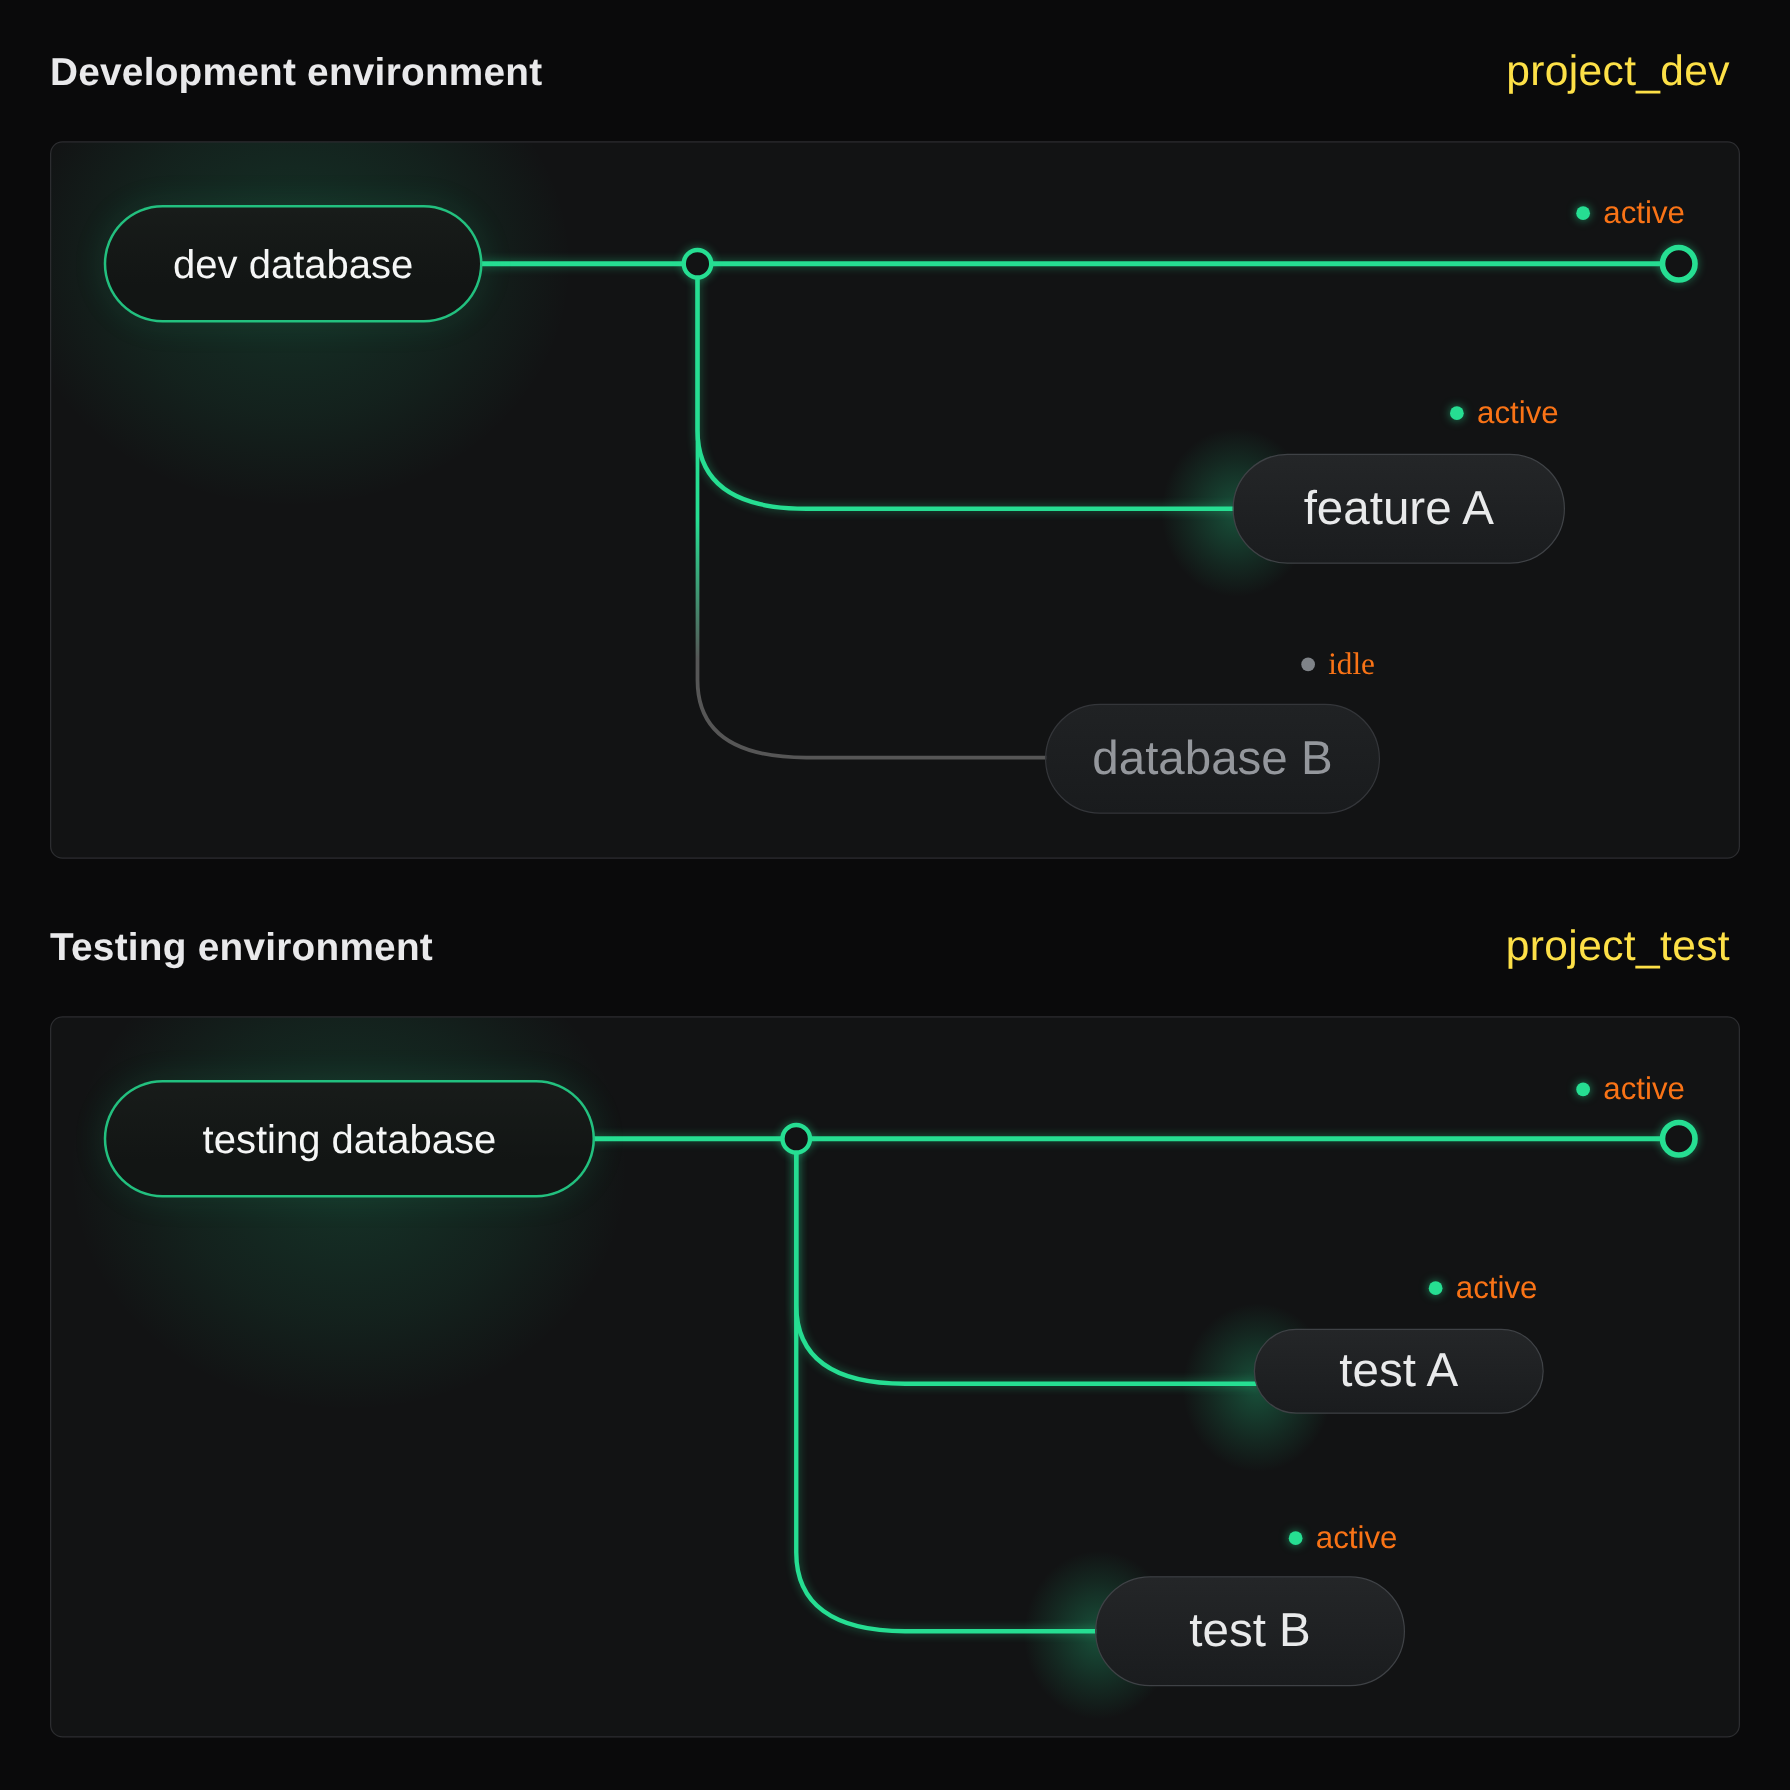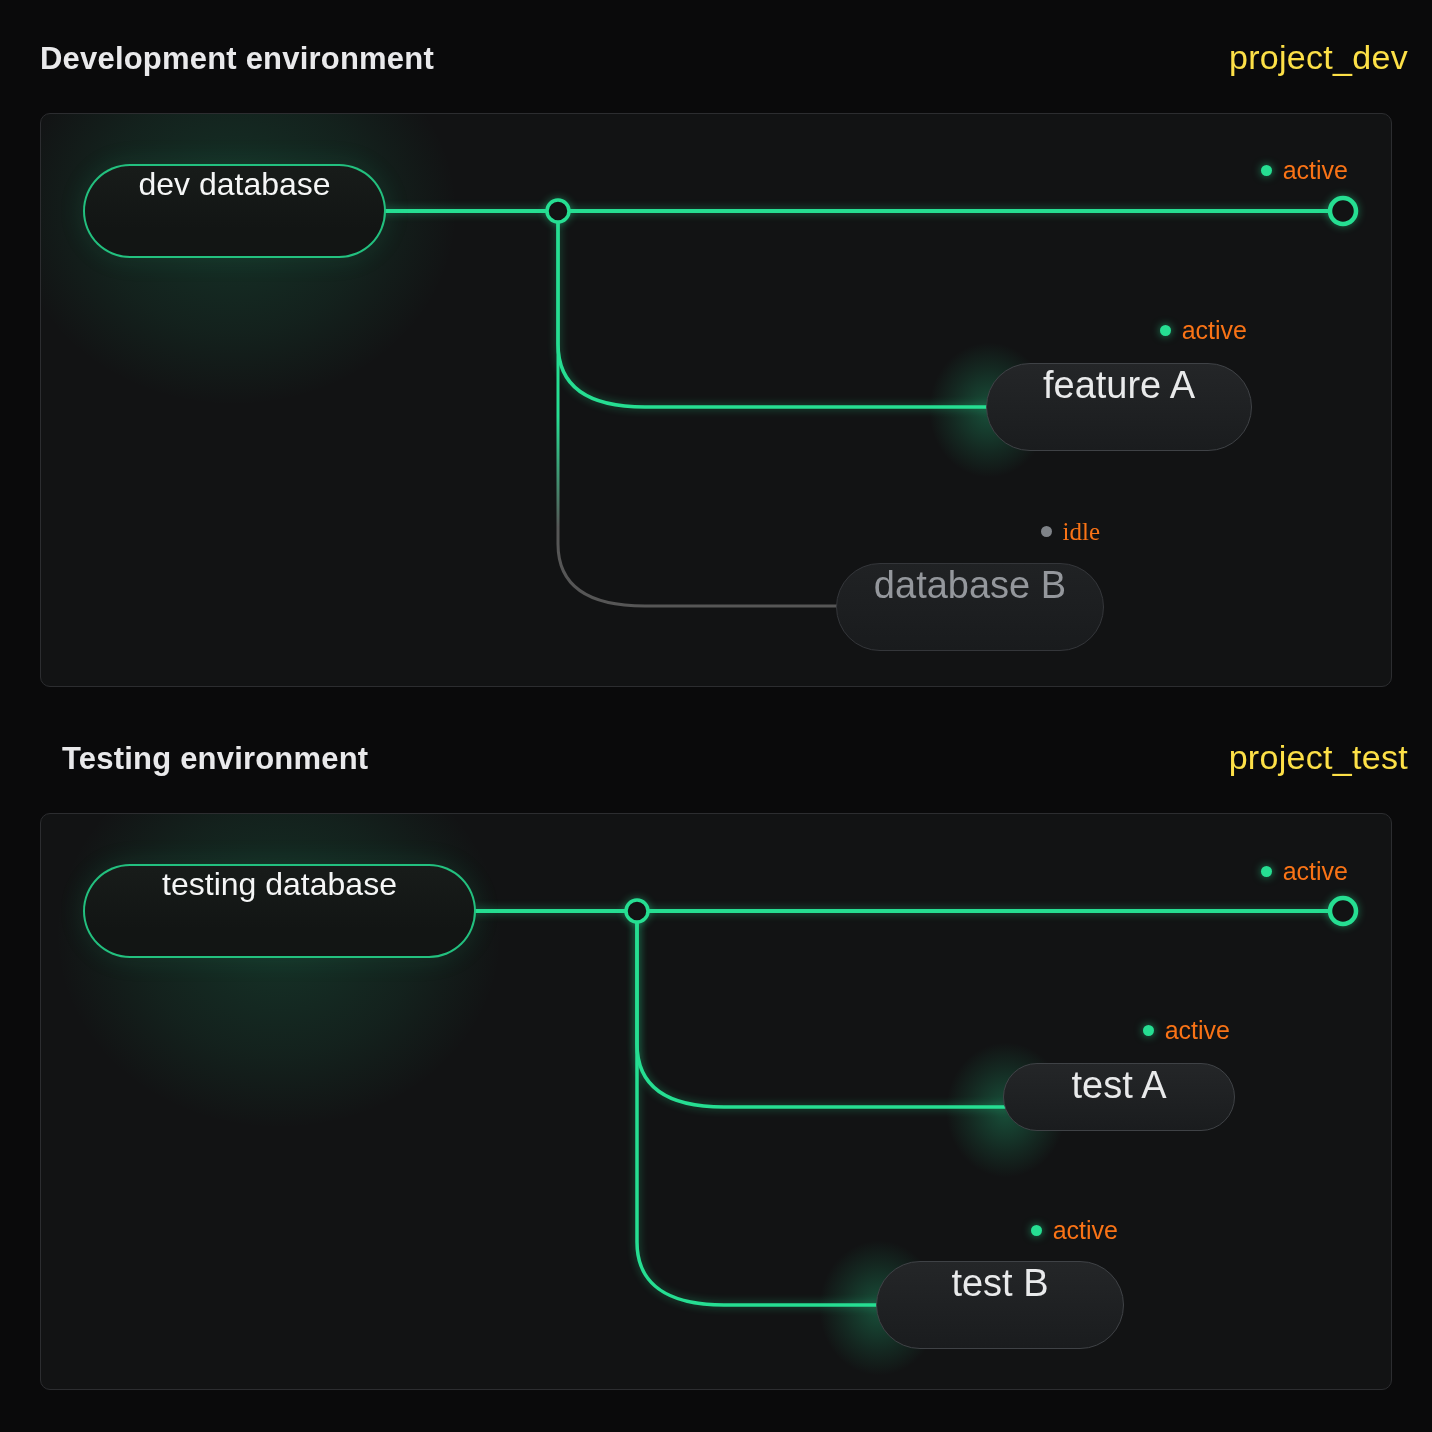--- a/index.html
+++ b/index.html
@@ -4,21 +4,21 @@
 <style>
   html,body{margin:0;padding:0;background:#0a0a0b;}
   .page{
     position:relative;
     width:1432px;height:1432px;
     background:#0a0a0b;
     font-family:"Liberation Sans", sans-serif;
     overflow:hidden;
   }
   .env-header{
-    position:absolute;left:40px;right:24px;height:46px;
+    position:absolute;left:40px;right:48px;height:46px;
     display:flex;justify-content:space-between;align-items:baseline;
   }
   .env-title{
     margin:0;font-size:31px;font-weight:700;letter-spacing:.2px;
     color:#e9e9eb;
   }
   .env-project{
     font-size:34px;font-weight:400;color:#fde047;letter-spacing:.3px;
   }
   .panel{
@@ -33,21 +33,21 @@
   .glow{position:absolute;pointer-events:none;border-radius:50%;}
   .glow-root{
     width:620px;height:540px;
     background:radial-gradient(closest-side, rgba(38,222,146,.16) 0%, rgba(38,222,146,.07) 45%, rgba(38,222,146,0) 72%);
   }
   .glow-branch{
     width:160px;height:180px;
     background:radial-gradient(closest-side, rgba(38,222,146,.30) 0%, rgba(38,222,146,.10) 48%, rgba(38,222,146,0) 75%);
   }
   .pill{
-    position:absolute;display:flex;align-items:flex-start;justify-content:center;
+    position:absolute;display:flex;align-items:center;justify-content:center;
     border-radius:999px;box-sizing:border-box;
   }
   .pill-db{
     background:linear-gradient(180deg,#181c1a 0%,#121514 70%);
     border:2px solid rgba(38,222,146,.85);
     box-shadow:0 0 28px rgba(38,222,146,.10);
   }
   .pill-db .pill-label{font-size:32px;color:#f5f6f6;}
   .pill-branch{
     background:linear-gradient(180deg,#242628 0%,#1a1c1e 100%);
@@ -124,21 +124,21 @@
       <span class="status-text">active</span>
     </div>
 
     <div class="status" style="right:291px;top:405px;font-family:Liberation Serif, serif;">
       <span class="dot dot-idle"></span>
       <span class="status-text">idle</span>
     </div>
 
   </div>
 
-  <header class="env-header" style="top:738px;margin-left:22px;">
+  <header class="env-header" style="top:738px;">
     <h1 class="env-title">Testing environment</h1>
     <span class="env-project">project_test</span>
   </header>
 
   <div class="panel" style="top:813px;height:577px;">
 
     <div class="glow glow-root" style="left:-72px;top:-150px;"></div>
     <div class="glow glow-branch" style="left:885px;top:206px;"></div>
     <div class="glow glow-branch" style="left:758px;top:404px;"></div>
 

